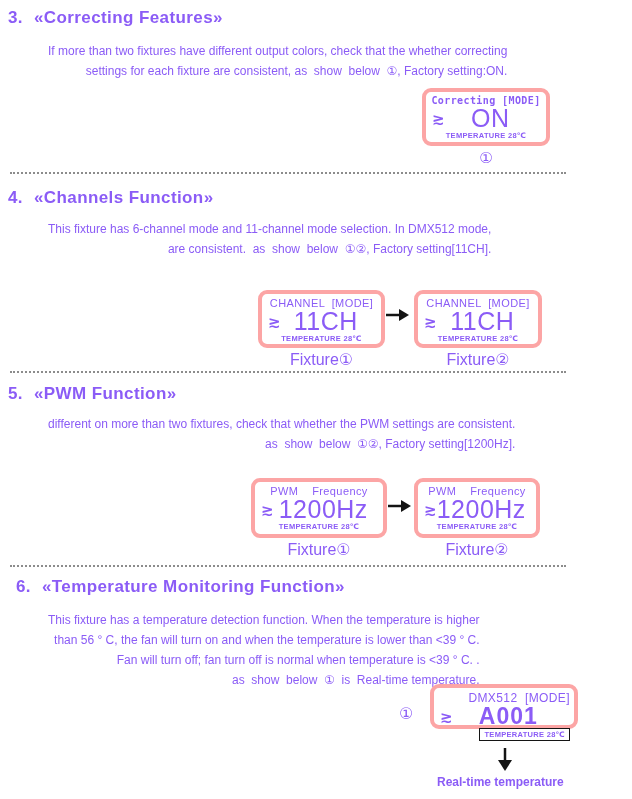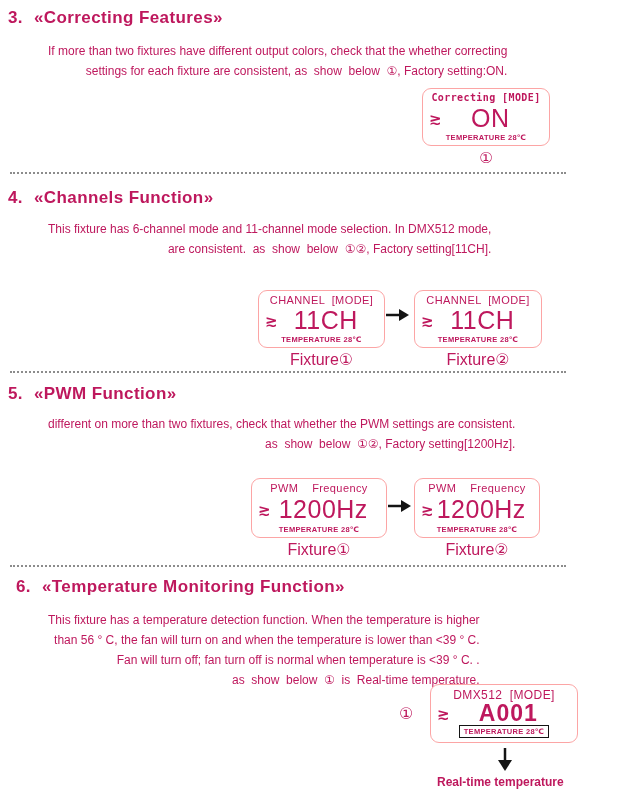--- a/index.html
+++ b/index.html
@@ -1,23 +1,23 @@
 <!DOCTYPE html>
 <html><head>
 <meta charset="utf-8">
 <style>
   html,body{margin:0;padding:0;background:#fff;}
   .canvas{position:relative;width:632px;height:799px;background:#ffffff;
-          font-family:"Liberation Sans","DejaVu Sans",sans-serif;color:#be185d;overflow:hidden;}
+          font-family:"Liberation Sans","DejaVu Sans",sans-serif;color:#8b5cf6;overflow:hidden;}
   .heading{position:absolute;font-size:17px;font-weight:bold;letter-spacing:.4px;white-space:pre;}
   .hnum{display:inline-block;margin-right:11px;}
   .para{position:absolute;text-align:right;}
   .pline{font-size:12px;line-height:20px;white-space:pre;}
   .sep{position:absolute;left:10px;width:556px;height:0;border-top:2px dotted #8c8c8c;}
-  .lcd{position:absolute;border:1px solid #fca5a5;border-radius:9px;background:#fff;
+  .lcd{position:absolute;border:4px solid #fca5a5;border-radius:9px;background:#fff;
        display:flex;flex-direction:column;align-items:center;justify-content:space-between;
        box-sizing:border-box;padding:3px 4px;}
   .lcd-h{font-size:11px;letter-spacing:.4px;white-space:pre;}
   .lcd-h.mono{font-family:"DejaVu Sans Mono",monospace;font-size:10px;font-weight:bold;}
   .lcd-h.lg{font-size:12px;}
   .lcd-row{display:flex;align-items:center;width:100%;flex:1;}
   .cursor{font-size:15px;font-weight:bold;line-height:1;margin-left:2px;}
   .val{flex:1;text-align:center;font-size:25px;line-height:1;letter-spacing:.5px;margin-right:6px;}
   .val.sm{font-size:23px;letter-spacing:1px;font-weight:bold;}
   .lcd-t{font-size:7.5px;font-weight:bold;letter-spacing:.3px;white-space:pre;}
@@ -115,21 +115,21 @@
 
   <section>
     <div class="heading" style="left:16px;top:577px;"><span class="hnum">6.</span><span>«Temperature Monitoring Function»</span></div>
     <div class="para" style="left:48px;top:610px;">
       <div class="pline">This fixture has a temperature detection function. When the temperature is higher</div>
       <div class="pline">than 56 ° C, the fan will turn on and when the temperature is lower than &lt;39 ° C.</div>
       <div class="pline">Fan will turn off; fan turn off is normal when temperature is &lt;39 ° C. .</div>
       <div class="pline">as  show  below  ①  is  Real-time temperature.</div>
     </div>
     <div class="marker" style="left:399px;top:704px;">①</div>
-    <div class="lcd" style="left:430px;top:684px;width:148px;height:59px;">
+    <div class="lcd" style="left:430px;top:684px;width:148px;height:45px;align-items:flex-end;">
       <div class="lcd-h lg">DMX512  [MODE]</div>
       <div class="lcd-row">
         <span class="cursor">≳</span>
         <span class="val sm">A001</span>
       </div>
       <div class="lcd-t boxed">TEMPERATURE 28℃</div>
     </div>
     <svg class="arr" style="left:497px;top:748px;" width="16" height="24">
       <path d="M8 0 V14" stroke="#141414" stroke-width="2.5"></path>
       <path d="M1 12 L8 23 L15 12 Z" fill="#141414"></path>

